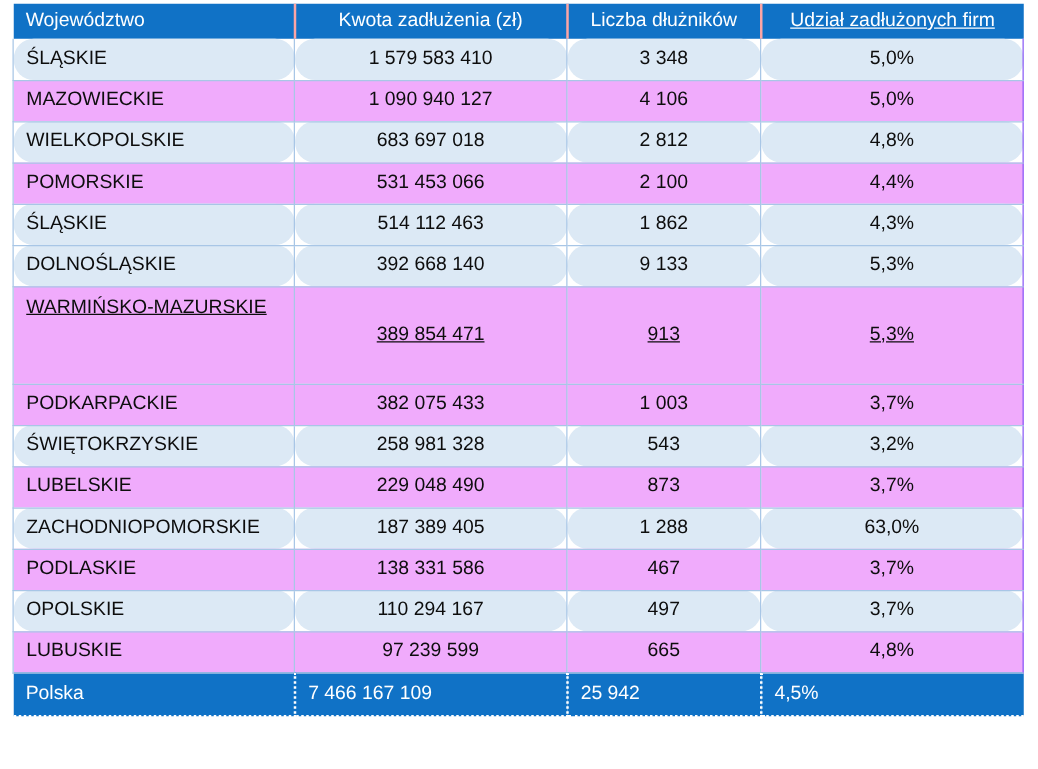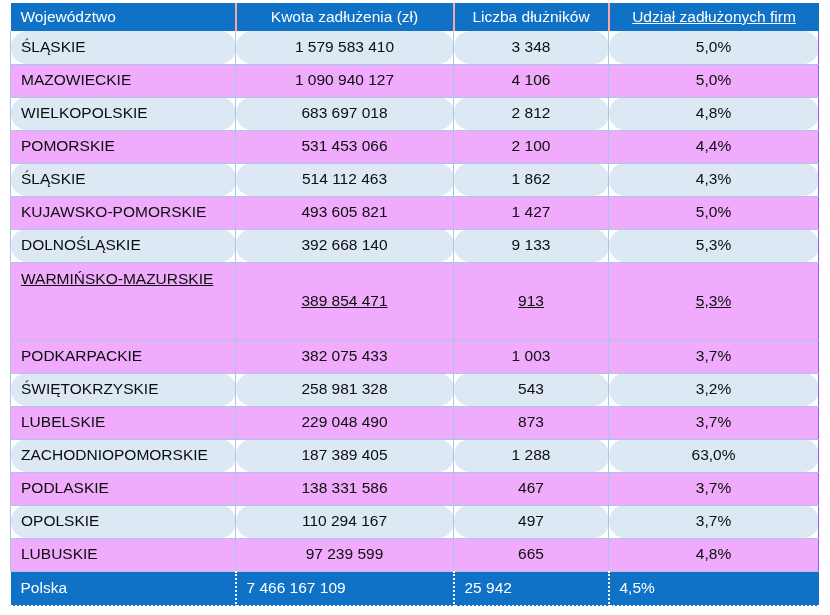--- a/index.html
+++ b/index.html
@@ -138,26 +138,20 @@
           <td class="t-amount">531 453 066</td>
           <td class="t-count">2 100</td>
           <td class="t-share">4,4%</td>
         </tr>
         <tr class="data-row odd">
           <td class="t-region">ŚLĄSKIE</td>
           <td class="t-amount">514 112 463</td>
           <td class="t-count">1 862</td>
           <td class="t-share">4,3%</td>
         </tr>
-        <tr class="data-row even">
-          <td class="t-region">KUJAWSKO-POMORSKIE</td>
-          <td class="t-amount">493 605 821</td>
-          <td class="t-count">1 427</td>
-          <td class="t-share">5,0%</td>
-        </tr>
         <tr class="data-row odd">
           <td class="t-region">DOLNOŚLĄSKIE</td>
           <td class="t-amount">392 668 140</td>
           <td class="t-count">9 133</td>
           <td class="t-share">5,3%</td>
         </tr>
         <tr class="data-row even tall">
           <td class="t-region">WARMIŃSKO-MAZURSKIE</td>
           <td class="t-amount">389 854 471</td>
           <td class="t-count">913</td>

